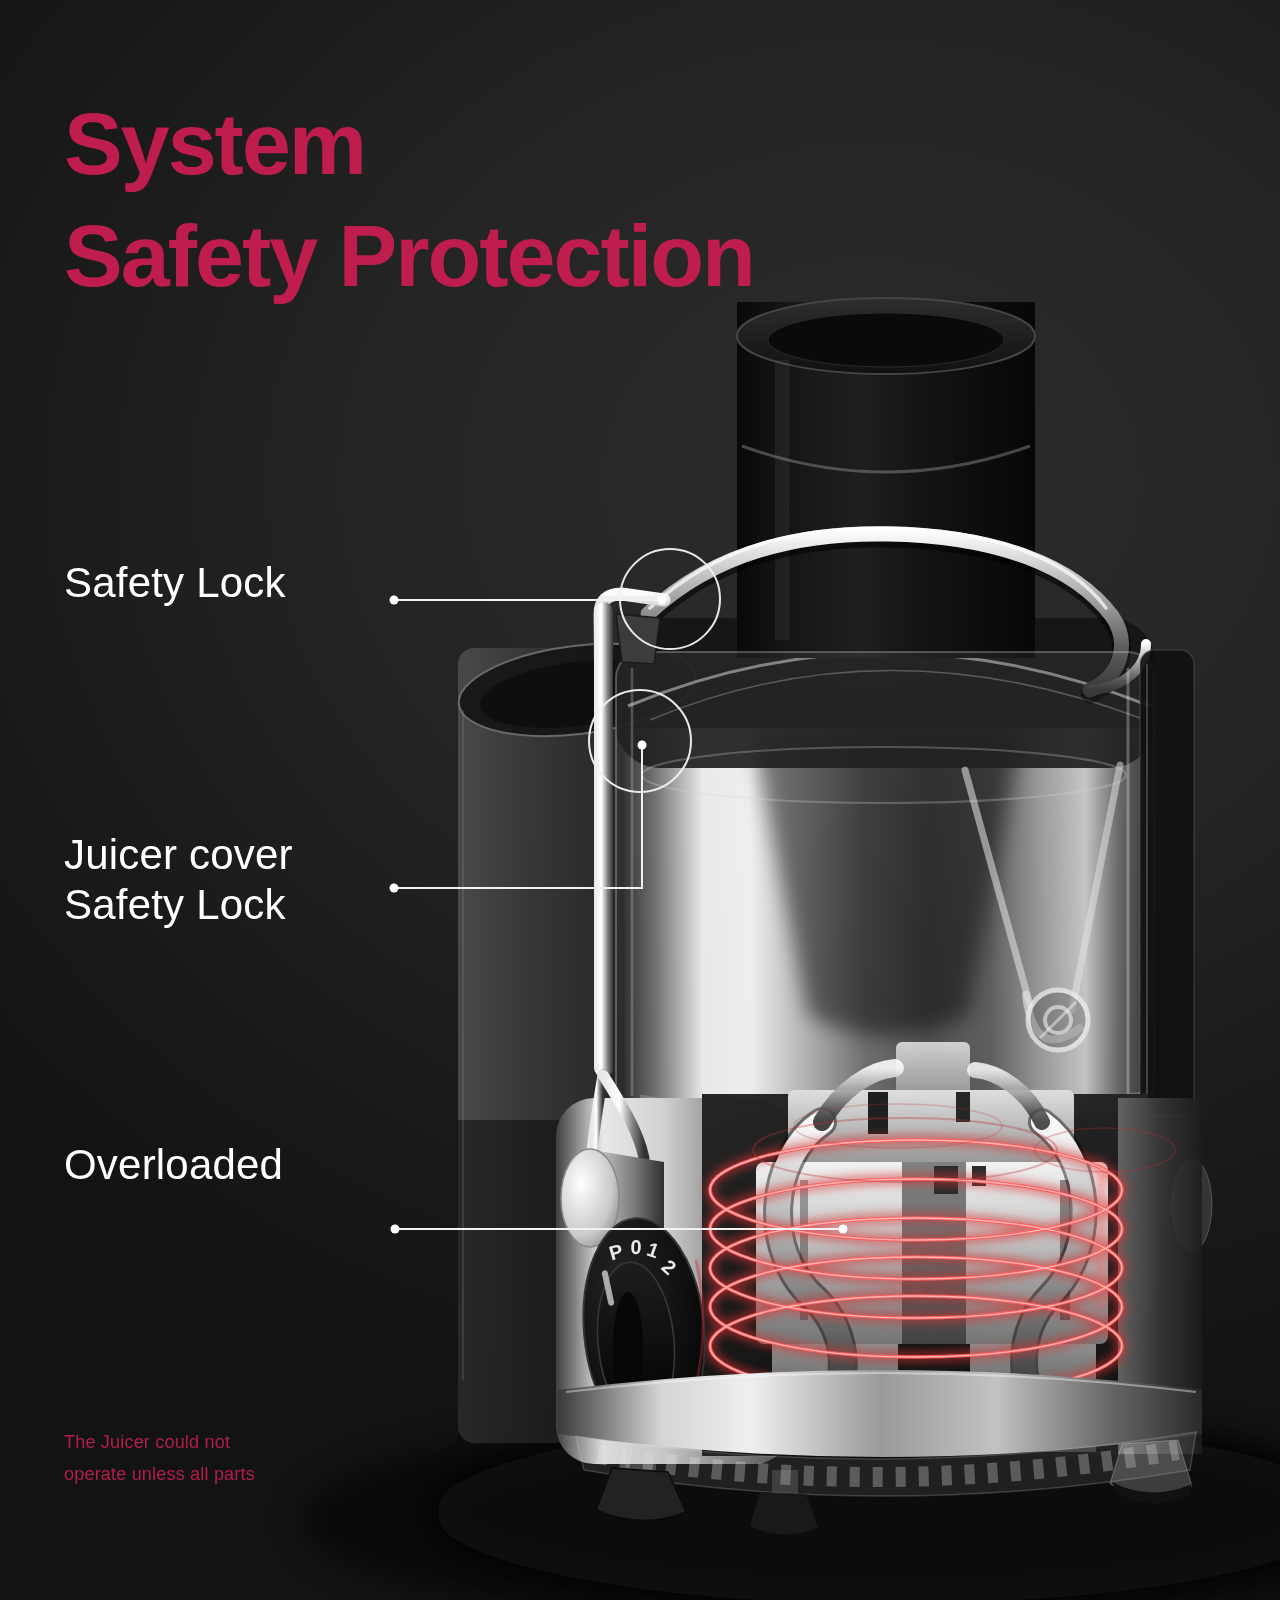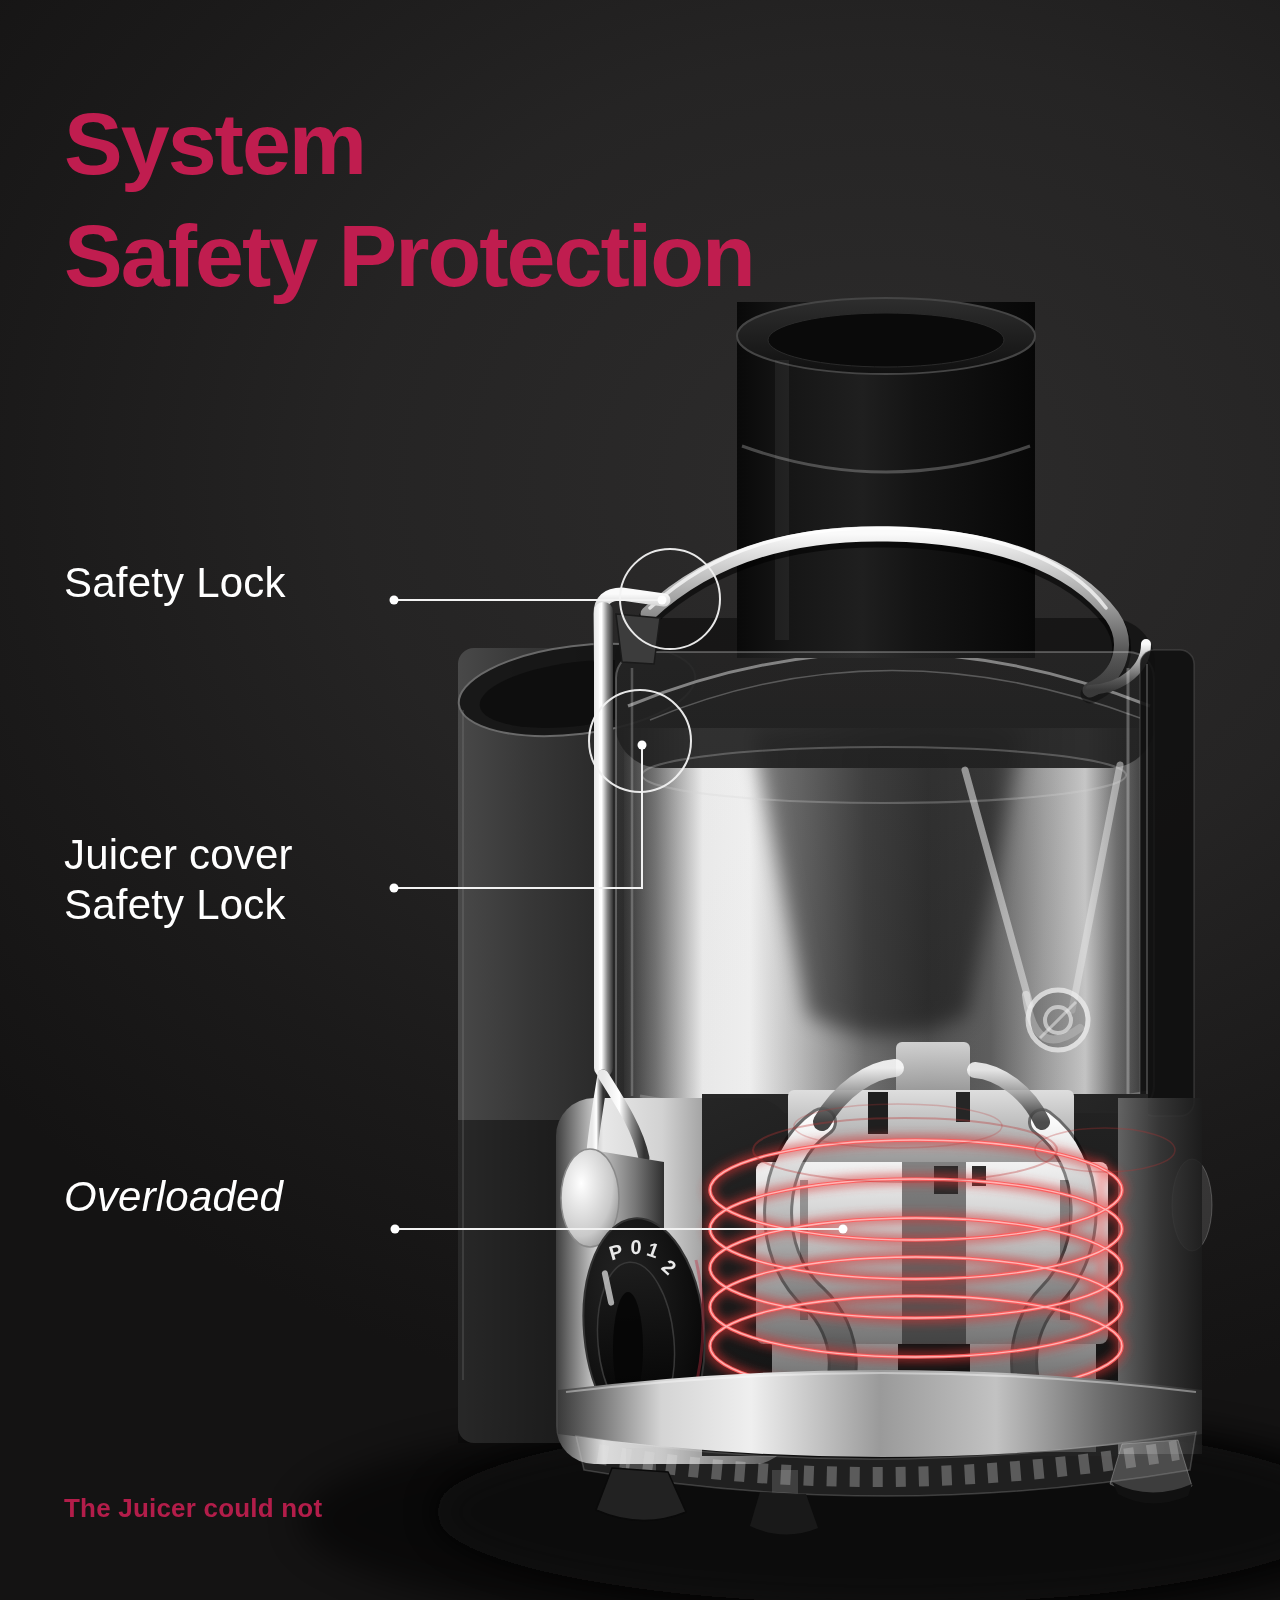--- a/index.html
+++ b/index.html
@@ -19,24 +19,24 @@
   .title{
     position:absolute;left:64px;top:88px;
     color:var(--accent);font-size:88px;font-weight:700;line-height:112px;letter-spacing:-2px;
   }
   .callout-label{
     position:absolute;left:64px;color:var(--label-text);
     font-size:42px;font-weight:400;line-height:50px;letter-spacing:0.2px;
   }
   .label-1{top:558px;}
   .label-2{top:830px;}
-  .label-3{top:1172px;font-style:italic;}
+  .label-3{top:1140px;}
   .note{
-    position:absolute;left:64px;top:1492px;
-    color:var(--note-text);font-size:26px;font-weight:700;line-height:32px;letter-spacing:0.2px;
+    position:absolute;left:64px;top:1426px;
+    color:var(--note-text);font-size:18px;font-weight:400;line-height:32px;letter-spacing:0.2px;
   }
   .dial-mark{font-family:"Liberation Sans",sans-serif;font-size:20px;font-weight:700;fill:#e9e9e9;}
 </style>
 </head>
 <body>
 
 <div class="stage">
 
   <svg class="art" viewBox="0 0 1280 1600">
     <defs>
@@ -353,15 +353,16 @@
     <div>Juicer cover</div>
     <div>Safety Lock</div>
   </div>
 
   <div class="callout-label label-3">
     <div>Overloaded</div>
   </div>
 
   <div class="note">
     <div>The Juicer could not</div>
+    <div>operate unless all parts</div>
   </div>
 
 </div>
 
 </body></html>

